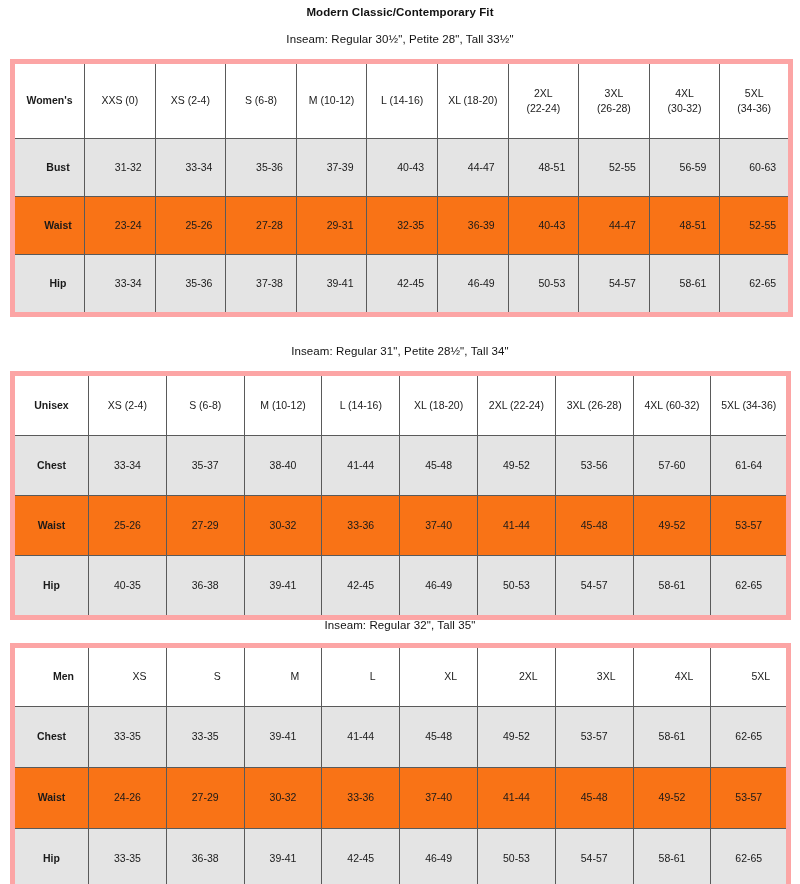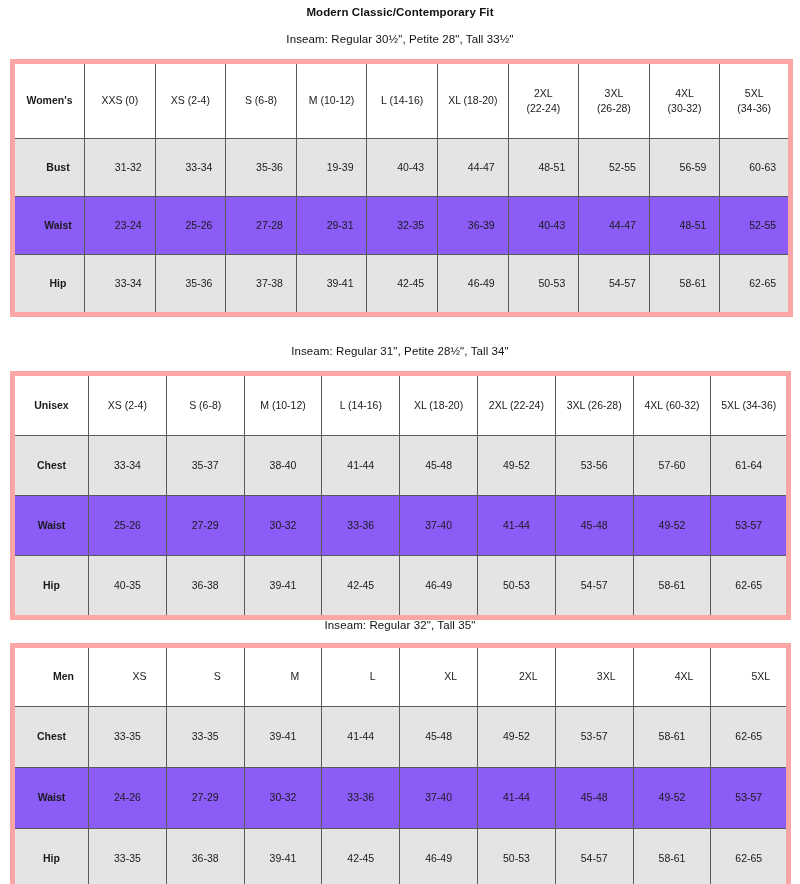--- a/index.html
+++ b/index.html
@@ -59,21 +59,21 @@
   }
   table.size-table th.col-head {
     font-weight: normal;
   }
   table.size-table tr.shaded td,
   table.size-table tr.shaded th {
     background: #e4e4e4;
   }
   table.size-table tr.plain td,
   table.size-table tr.plain th {
-    background: #8b5cf6;
+    background: #f97316;
   }
   table.size-table th.row-head {
     font-weight: bold;
   }
 
   
   #table-women-wrap { position: absolute; left: 10px; top: 59px; }
   #table-women { width: 778px; }
   #table-women col.c0 { width: 72px; }
   #table-women col.cN { width: 70.6px; }
@@ -140,21 +140,21 @@
             <th class="col-head">4XL<br>(30-32)</th>
             <th class="col-head">5XL<br>(34-36)</th>
           </tr>
       </thead>
       <tbody>
           <tr class="shaded">
             <th class="row-head">Bust</th>
             <td>31-32</td>
             <td>33-34</td>
             <td>35-36</td>
-            <td>19-39</td>
+            <td>37-39</td>
             <td>40-43</td>
             <td>44-47</td>
             <td>48-51</td>
             <td>52-55</td>
             <td>56-59</td>
             <td>60-63</td>
           </tr>
           <tr class="plain">
             <th class="row-head">Waist</th>
             <td>23-24</td>

